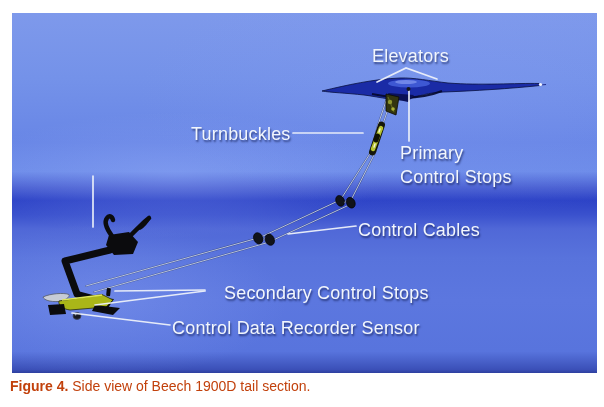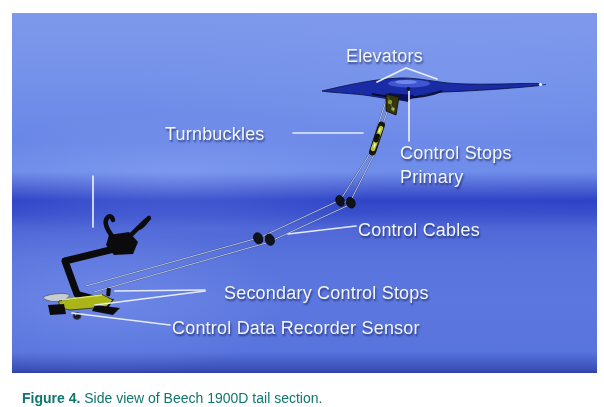--- a/index.html
+++ b/index.html
@@ -20,21 +20,21 @@
   }
   .figure-image svg{position:absolute;left:0;top:0;}
   .img-label{
     position:absolute;color:#F2F6FC;font-size:18px;line-height:20px;
     letter-spacing:0.2px;white-space:nowrap;
     text-shadow:1px 2px 2px rgba(8,16,64,0.6);
   }
   .img-label .line{display:block;}
   .two-line{line-height:24px;}
   .caption{
-    position:absolute;left:10px;top:378px;margin:12px;font-size:14px;color:#0f766e;
+    position:absolute;left:10px;top:378px;margin:0;font-size:14px;color:#c2410c;
     white-space:nowrap;
   }
   .caption strong{font-weight:bold;}
 </style>
 </head>
 <body>
 
 <div class="figure-image">
   <svg width="585" height="360" viewBox="0 0 585 360">
 
@@ -120,27 +120,27 @@
       <line x1="397" y1="77" x2="397" y2="128"></line>
       <line x1="344" y1="213" x2="276" y2="221"></line>
       <line x1="81" y1="163" x2="81" y2="214"></line>
       <line x1="193" y1="277" x2="103" y2="278"></line>
       <line x1="193" y1="278" x2="83" y2="292"></line>
       <line x1="158" y1="312" x2="60" y2="300"></line>
     </g>
     <circle cx="396.5" cy="76" r="2" fill="#14161C"></circle>
   </svg>
 
-  <div class="img-label" style="left:334px;top:33px;">Elevators</div>
+  <div class="img-label" style="left:360px;top:33px;">Elevators</div>
 
-  <div class="img-label" style="left:153px;top:111px;">Turnbuckles</div>
+  <div class="img-label" style="left:179px;top:111px;">Turnbuckles</div>
 
   <div class="img-label two-line" style="left:388px;top:128px;">
+    <span class="line">Primary</span>
     <span class="line">Control Stops</span>
-    <span class="line">Primary</span>
   </div>
 
 
   <div class="img-label" style="left:346px;top:207px;">Control Cables</div>
 
   <div class="img-label" style="left:212px;top:270px;">Secondary Control Stops</div>
 
   <div class="img-label" style="left:160px;top:305px;">Control Data Recorder Sensor</div>
 </div>
 

